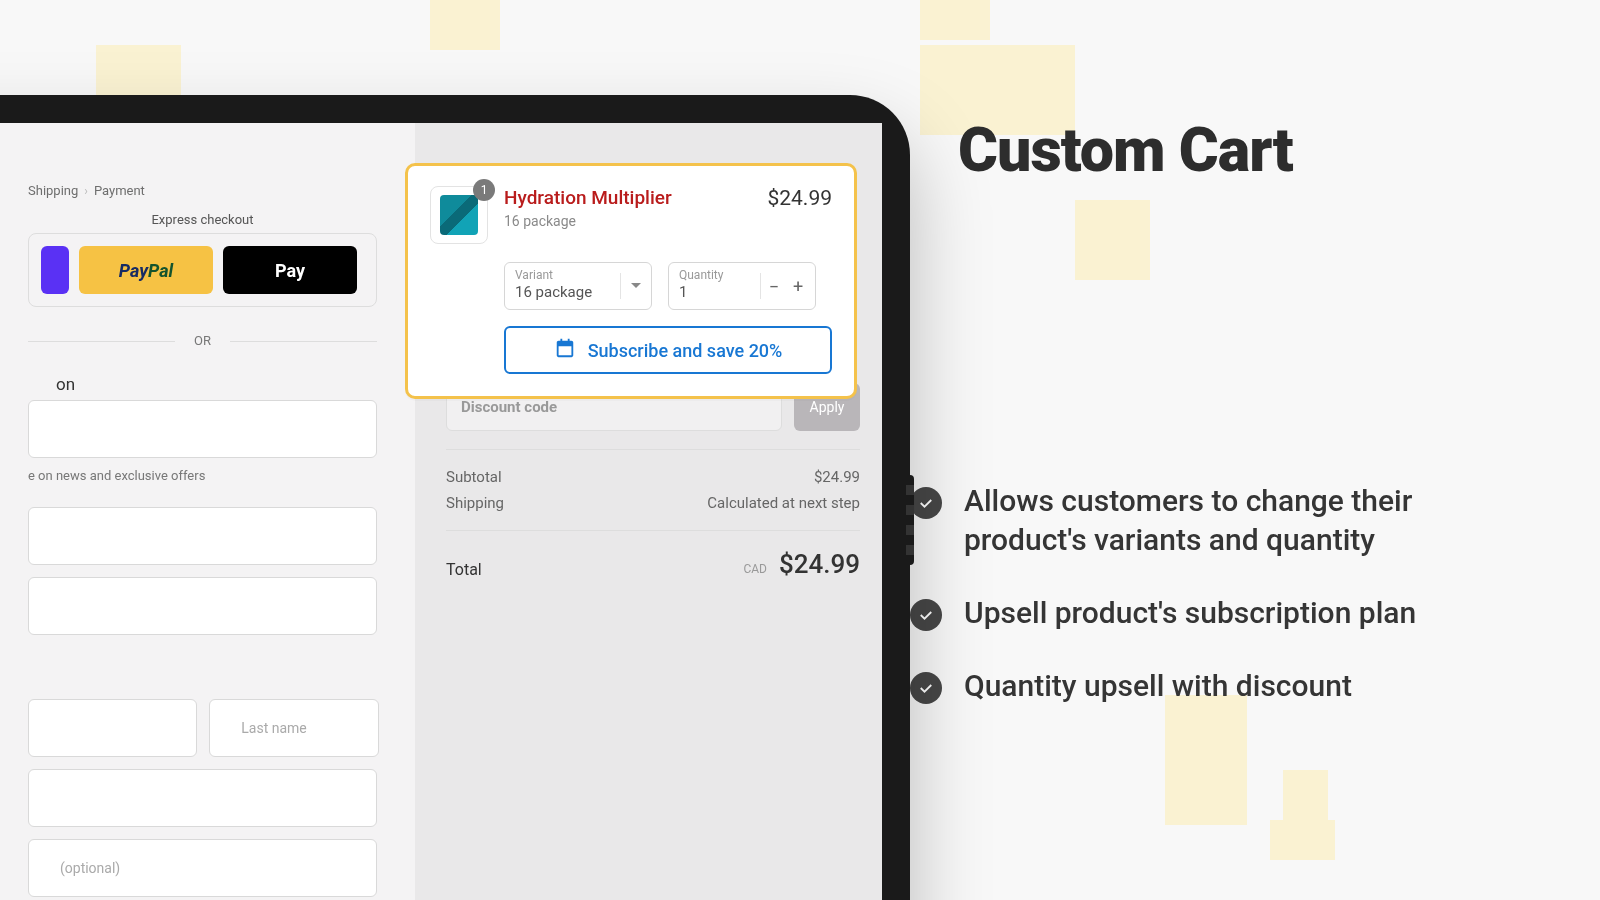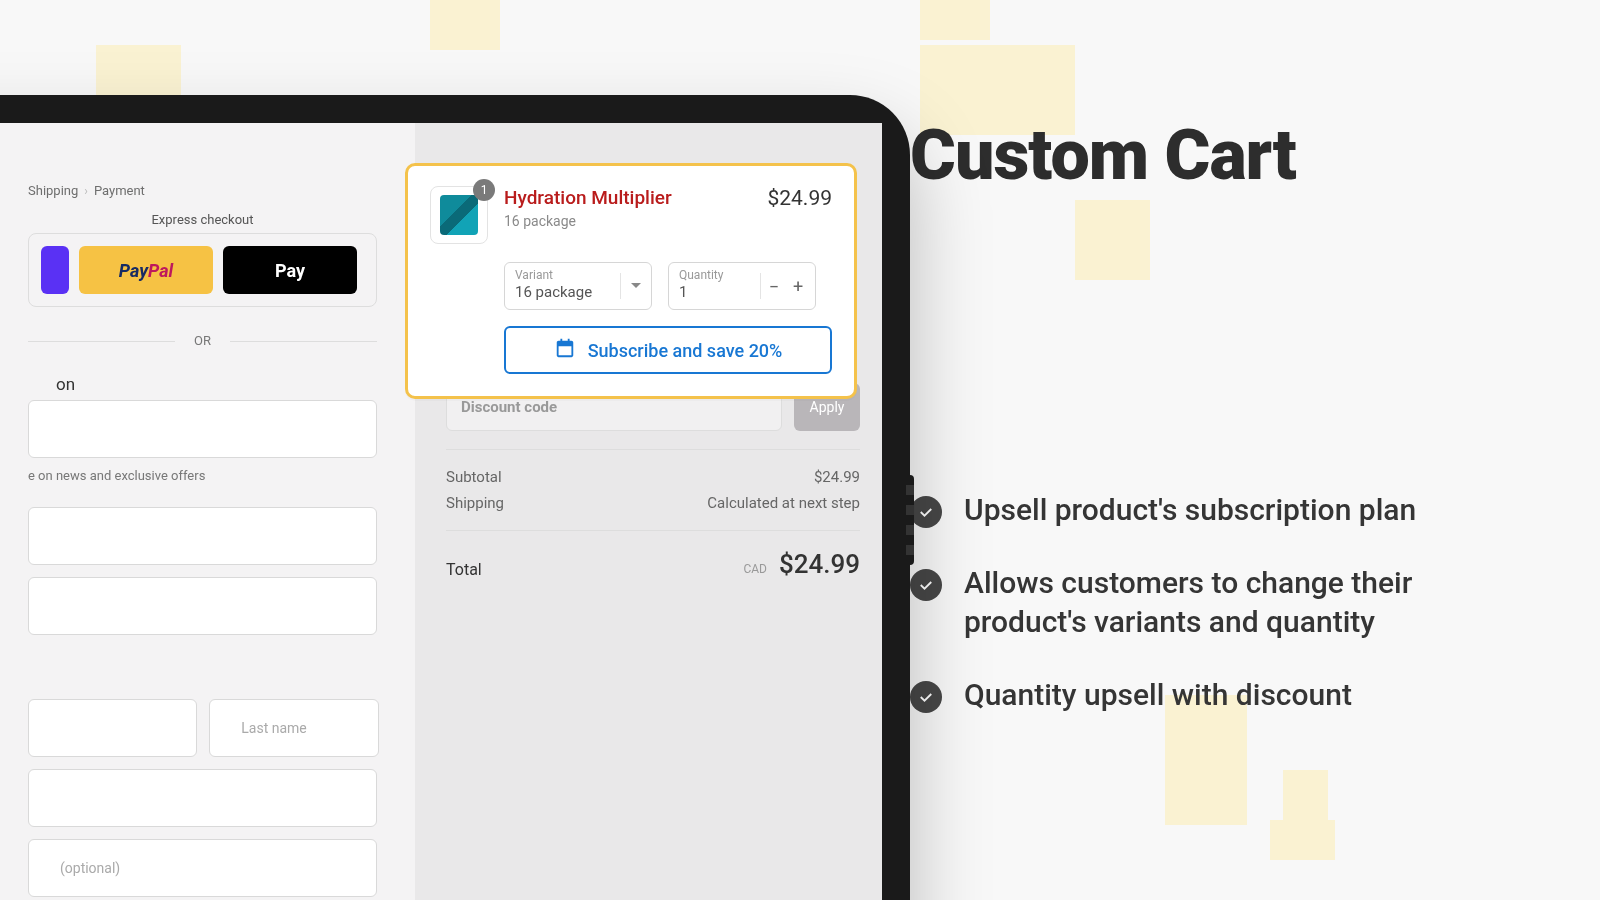--- a/index.html
+++ b/index.html
@@ -16,22 +16,22 @@
   .d6 { left: 1165px; top: 695px; width: 82px;  height: 130px; }
   .d7 { left: 1270px; top: 820px; width: 65px;  height: 40px;  }
   .d8 { left: 1283px; top: 770px; width: 45px;  height: 50px;  }
 
   
   .feature {
     position: absolute; right: 0; top: 0; bottom: 0; width: 690px;
     padding: 120px 40px 0 0;
   }
   .feature-title {
-    font-weight: 900; font-size: 70px; letter-spacing: -1px;
-    color: #2d2d2d; line-height: 1;
+    font-weight: 900; font-size: 61px; letter-spacing: -1px;
+    color: #2d2d2d; line-height: 1; padding-left: 48px;
   }
   .feature-list { margin-top: 300px; }
   .feat-row { display: flex; align-items: flex-start; gap: 22px; margin-bottom: 34px; }
   .check {
     flex: 0 0 32px; width: 32px; height: 32px; border-radius: 50%;
     background: #474747; display: flex; align-items: center; justify-content: center;
     margin-top: 6px;
   }
   .check svg { width: 18px; height: 18px; fill: none; stroke: #fff; stroke-width: 2.4; }
   .feat-text { font-size: 30px; font-weight: 500; color: #353535; line-height: 1.3; max-width: 460px; }
@@ -68,21 +68,21 @@
     font-size: 15px;
   }
   .crumbs { font-size: 13px; color: #6e6e6e; margin: 30px 0 14px; display:flex; align-items:center; gap:6px;}
   .crumb-sep { font-size:12px; color:#bbb; }
 
   .express-label { text-align:center; font-size:13px; color:#555; margin-bottom:6px; }
   .express-box { border:1px solid #ddd; border-radius:8px; padding:12px; display:flex; gap:10px; }
   .pay-btn { height:48px; border-radius:6px; display:flex; align-items:center; justify-content:center; color:#fff; font-weight:700; font-size:18px; cursor:pointer; }
   .pay-purple { background:#5a31f4; width:28px; }
   .pay-paypal { background:#f6c244; width:134px; color:#172b63; font-style:italic; }
-  .pay-paypal .pal { color:#be185d; font-style:italic; }
+  .pay-paypal .pal { color:#14532d; font-style:italic; }
   .pay-apple  { background:#000; width:134px; }
   .or-row { text-align:center; margin:26px 0; font-size:13px; color:#777; position:relative;}
   .or-row::before,.or-row::after{content:"";position:absolute;top:50%;width:42%;height:1px;background:#ddd;}
   .or-row::before{left:0}.or-row::after{right:0}
 
   .sec-head { font-size:17px; color:#333; margin-bottom:6px;margin-left:28px; }
   .input {
     width:100%; height:58px; border:1px solid #d9d9d9; border-radius:6px;
     background:#fff; padding:0 31px; font-size:14px; color:#888; display:flex; align-items:center;
   }
@@ -174,29 +174,29 @@
 <section class="feature">
   <h1 class="feature-title">Custom Cart</h1>
 
   <div class="feature-list">
     <div class="feat-row">
       <span class="check">
         <svg viewBox="0 0 24 24">
             <polyline points="5 12 10 17 19 8"></polyline>
           </svg>
       </span>
-      <span class="feat-text">Upsell product's subscription plan</span>
+      <span class="feat-text">Allows customers to change their product's variants and quantity</span>
     </div>
     <div class="feat-row">
       <span class="check">
         <svg viewBox="0 0 24 24">
             <polyline points="5 12 10 17 19 8"></polyline>
           </svg>
       </span>
-      <span class="feat-text">Allows customers to change their product's variants and quantity</span>
+      <span class="feat-text">Upsell product's subscription plan</span>
     </div>
     <div class="feat-row">
       <span class="check">
         <svg viewBox="0 0 24 24">
             <polyline points="5 12 10 17 19 8"></polyline>
           </svg>
       </span>
       <span class="feat-text">Quantity upsell with discount</span>
     </div>
   </div>

